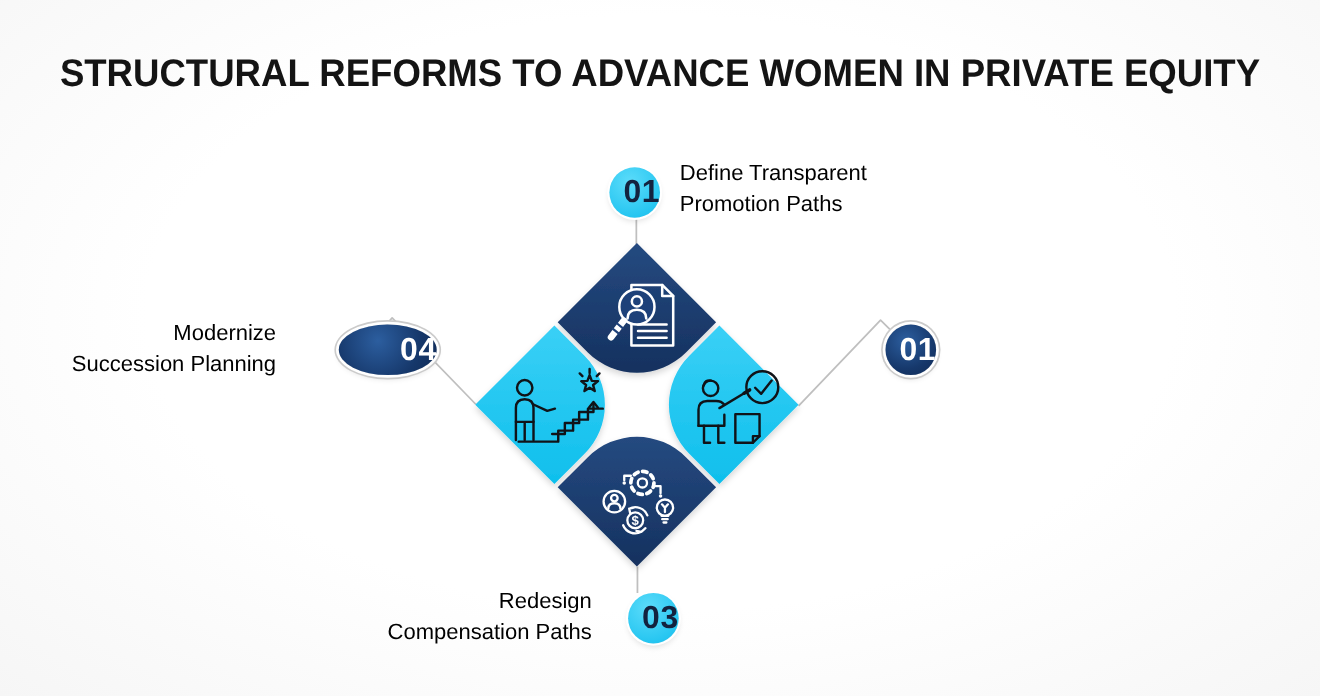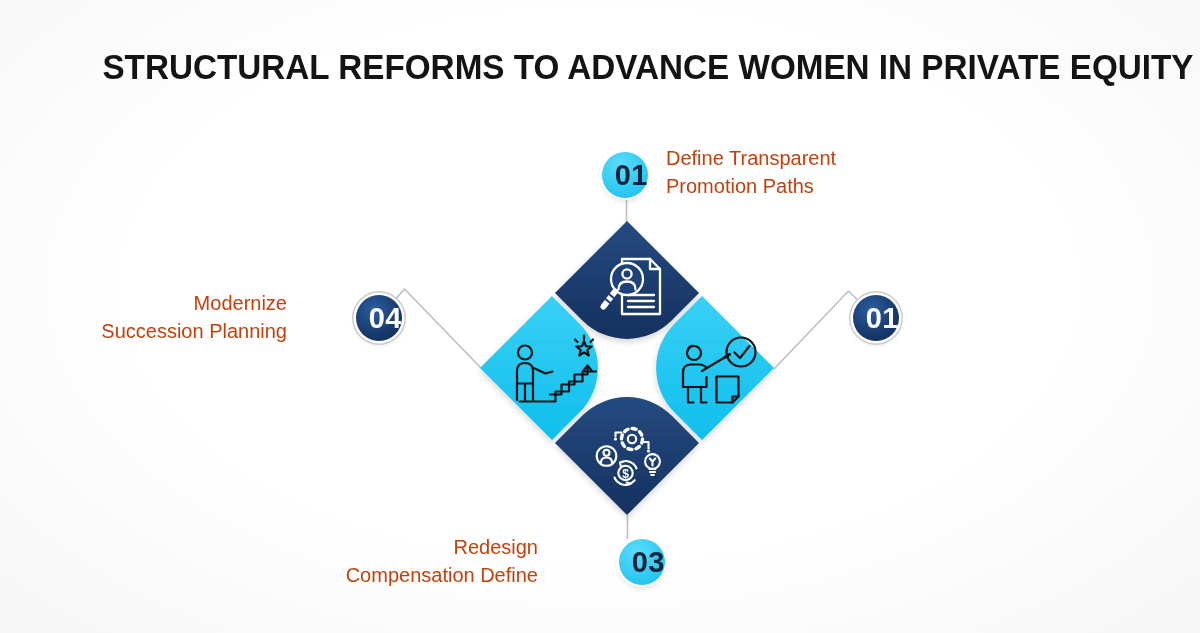--- a/index.html
+++ b/index.html
@@ -1,21 +1,21 @@
 <!DOCTYPE html>
 <html><head>
 <meta charset="utf-8">
 <style>
   html,body{margin:0;padding:0;}
   body{
     width:1200px;height:633px;overflow:hidden;position:relative;
     font-family:"Liberation Sans", sans-serif;
     background:radial-gradient(ellipse at 50% 45%, #ffffff 55%, #f6f6f6 100%);
   }
-  .canvas{position:absolute;inset:0;margin-left:48px;}
+  .canvas{position:absolute;inset:0;}
   .title{
     position:absolute;top:49px;left:0;width:1200px;margin:0;
     text-align:center;font-size:35px;line-height:1;font-weight:700;
     color:#141414;letter-spacing:0px;transform:scaleX(0.95);
     white-space:nowrap;
   }
   svg.diagram{position:absolute;left:0;top:0;}
   .badge{
     position:absolute;width:46px;height:46px;border-radius:50%;
     display:flex;align-items:center;justify-content:flex-end;
@@ -25,21 +25,21 @@
     background:radial-gradient(circle at 40% 30%, #5cdcfa, #27c6f1 72%, #19b8e7);
     color:#13233f;
     box-shadow:0 0 0 2px #ffffff, 0 3px 6px rgba(0,0,0,0.13);
   }
   .badge.navy{
     background:radial-gradient(circle at 40% 32%, #2c5e9f, #16386b 62%, #102b56);
     color:#ffffff;
     box-shadow:0 0 0 2.5px #ffffff, 0 0 0 4px #cbcbcb, 0 3px 6px rgba(0,0,0,0.15);
   }
   .label{
-    position:absolute;font-size:20px;line-height:28px;color:#c2410c;
+    position:absolute;font-size:20px;line-height:28px;color:#000000;
     white-space:pre-line;
   }
   .label.right{text-align:right;}
 </style>
 </head>
 <body>
 
 <div class="canvas">
 
   <h1 class="title">STRUCTURAL REFORMS TO ADVANCE WOMEN IN PRIVATE EQUITY</h1>
@@ -132,24 +132,24 @@
 
   <div class="badge cyan" style="left:554px;top:152px;">
     <span>01</span>
   </div>
   <div class="badge navy" style="left:805px;top:295px;">
     <span>01</span>
   </div>
   <div class="badge cyan" style="left:571px;top:539px;">
     <span>03</span>
   </div>
-  <div class="badge navy" style="left:308px;top:295px;">
+  <div class="badge navy" style="left:308px;top:295px;padding-left:43px;">
     <span>04</span>
   </div>
 
   <div class="label" style="left:618px;top:144px;">Define Transparent
 Promotion Paths</div>
   <div class="label right" style="right:662px;top:533px;">Redesign
-Compensation Define</div>
-  <div class="label right" style="right:913px;top:289px;">Modernize
+Compensation Paths</div>
+  <div class="label right" style="right:949px;top:289px;">Modernize
 Succession Planning</div>
 
 </div>
 
 </body></html>

